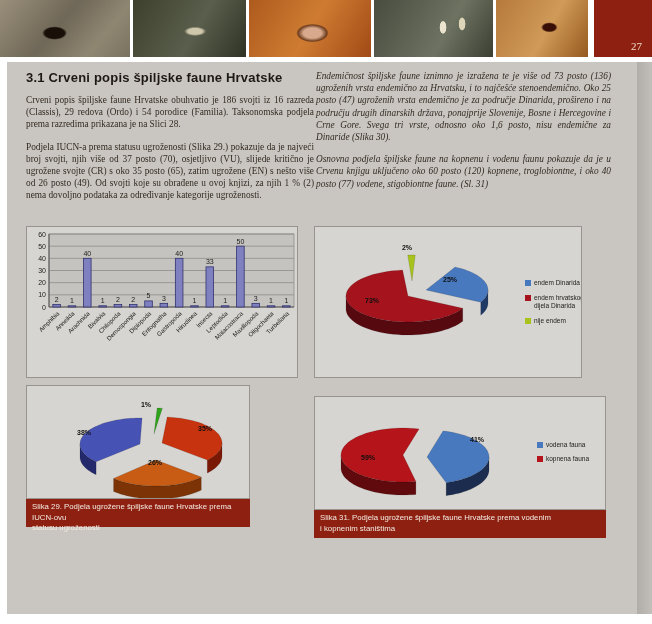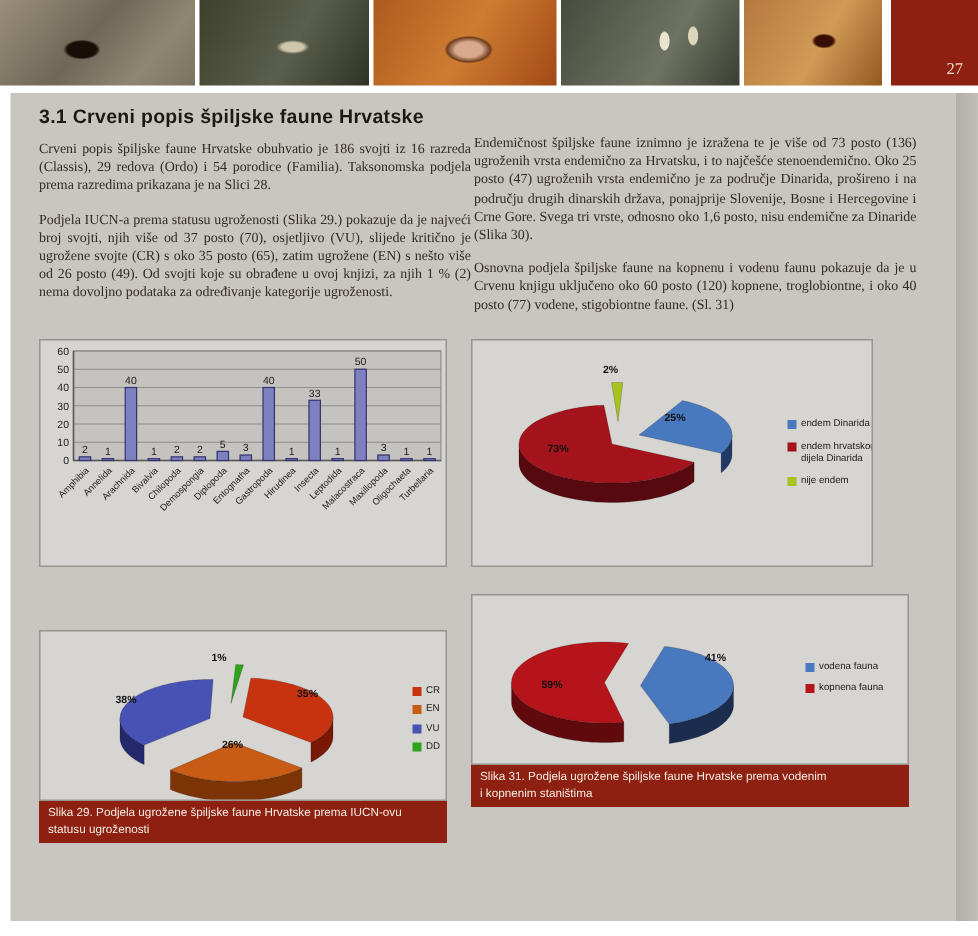--- a/index.html
+++ b/index.html
@@ -26,29 +26,29 @@
       linear-gradient(120deg,#b5793c,#d09a57 55%,#95591f);}
   .pagenum-block{position:absolute;left:594px;top:0;width:58px;height:57px;}
   .pagenum{position:absolute;right:10px;bottom:5px;font-family:"Liberation Serif",serif;
            font-size:11px;color:#eedcc6;}
   
   .page{position:absolute;left:7px;top:62px;width:630px;height:552px;background:#c9c6c2;}
   .page-edge{position:absolute;left:637px;top:62px;width:15px;height:552px;
              background:linear-gradient(90deg,#b1aeaa,#c2bfbb);}
   
   .leftcol{position:absolute;left:26px;top:70px;width:288px;}
-  .rightcol{position:absolute;left:316px;top:90px;width:295px;}
+  .rightcol{position:absolute;left:316px;top:70px;width:295px;font-style:italic;}
   h1.title{margin:0 0 9px 0;font-size:13px;font-weight:bold;color:#1e1812;letter-spacing:.2px;}
   p.body{margin:0 0 10px 0;font-family:"Liberation Serif",serif;font-size:9.3px;line-height:12.2px;
          color:#332a20;text-align:justify;}
   
   .figure{position:absolute;display:flex;flex-direction:column;}
   .fig28{left:26px;top:226px;width:272px;height:152px;}
   .fig30{left:314px;top:226px;width:268px;height:152px;}
-  .fig29{left:26px;top:420px;width:272px;height:142px;}
+  .fig29{left:26px;top:385px;width:224px;height:142px;}
   .fig31{left:314px;top:396px;width:292px;height:142px;}
   .chartbox{position:relative;flex:1;background:#d7d5d1;border:1px solid #97948e;overflow:hidden;}
   .figcaption{flex:none;color:#f3ebe1;font-size:7.8px;line-height:1.35;padding:3px 6px 2px 6px;
               white-space:pre-line;}
   .fig28 .figcaption,.fig30 .figcaption{height:13px;}
   .fig29 .figcaption,.fig31 .figcaption{height:23px;}
   svg{display:block;}
   .pielabel{position:absolute;transform:translate(-50%,-50%);font-size:7px;font-weight:bold;color:#101010;}
   .legend{position:absolute;display:flex;flex-direction:column;}
   .legend-item{display:flex;align-items:flex-start;}

